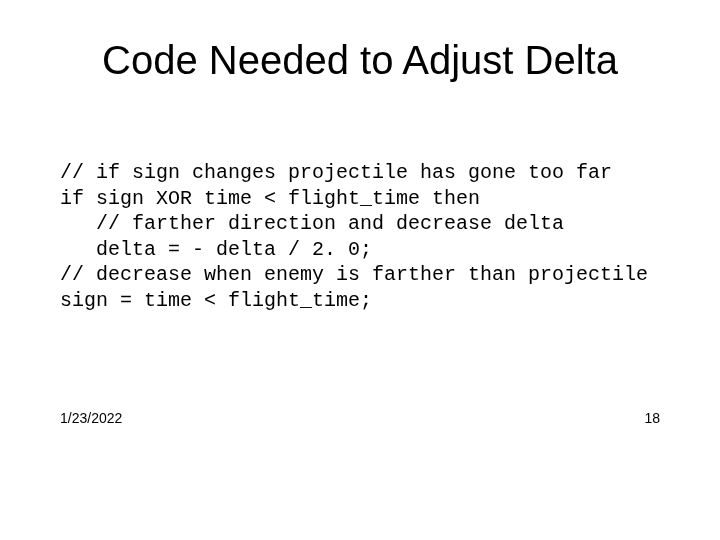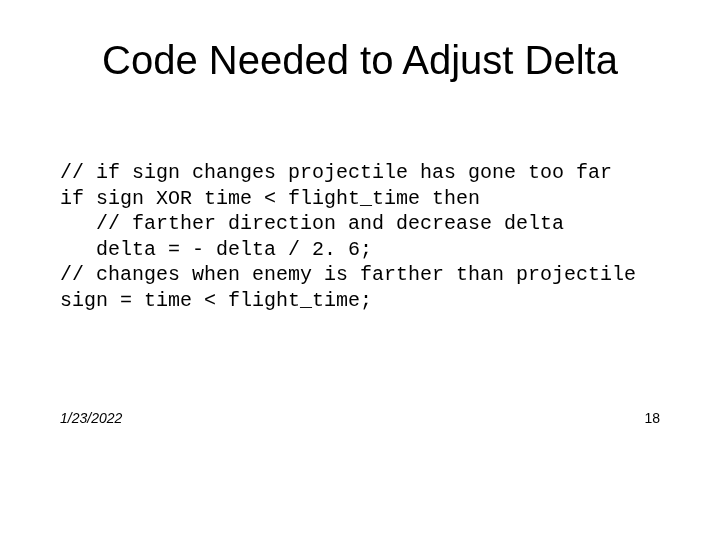--- a/index.html
+++ b/index.html
@@ -35,38 +35,37 @@
     font-family: "Courier New", Courier, monospace;
     font-size: 20px;
     line-height: 1.28;
     white-space: pre;
   }
   .footer-date {
     position: absolute;
     bottom: 30px;
     left: 60px;
     font-size: 14px;
-    font-style: italic;
   }
   .footer-page {
     position: absolute;
     bottom: 30px;
     right: 60px;
     font-size: 14px;
     margin-top: 28px;
   }
 </style>
 </head>
 <body>
 
 <div class="slide">
   <div class="title">Code Needed to Adjust Delta</div>
 
   <div class="code-block"><span>// if sign changes projectile has gone too far</span>
 <span>if sign XOR time &lt; flight_time then</span>
 <span>   // farther direction and decrease delta</span>
-<span>   delta = - delta / 2. 6;</span>
-<span>// changes when enemy is farther than projectile</span>
+<span>   delta = - delta / 2. 0;</span>
+<span>// decrease when enemy is farther than projectile</span>
 <span>sign = time &lt; flight_time;</span></div>
 
   <div class="footer-date">1/23/2022</div>
   <div class="footer-page">18</div>
 </div>
 
 </body></html>

